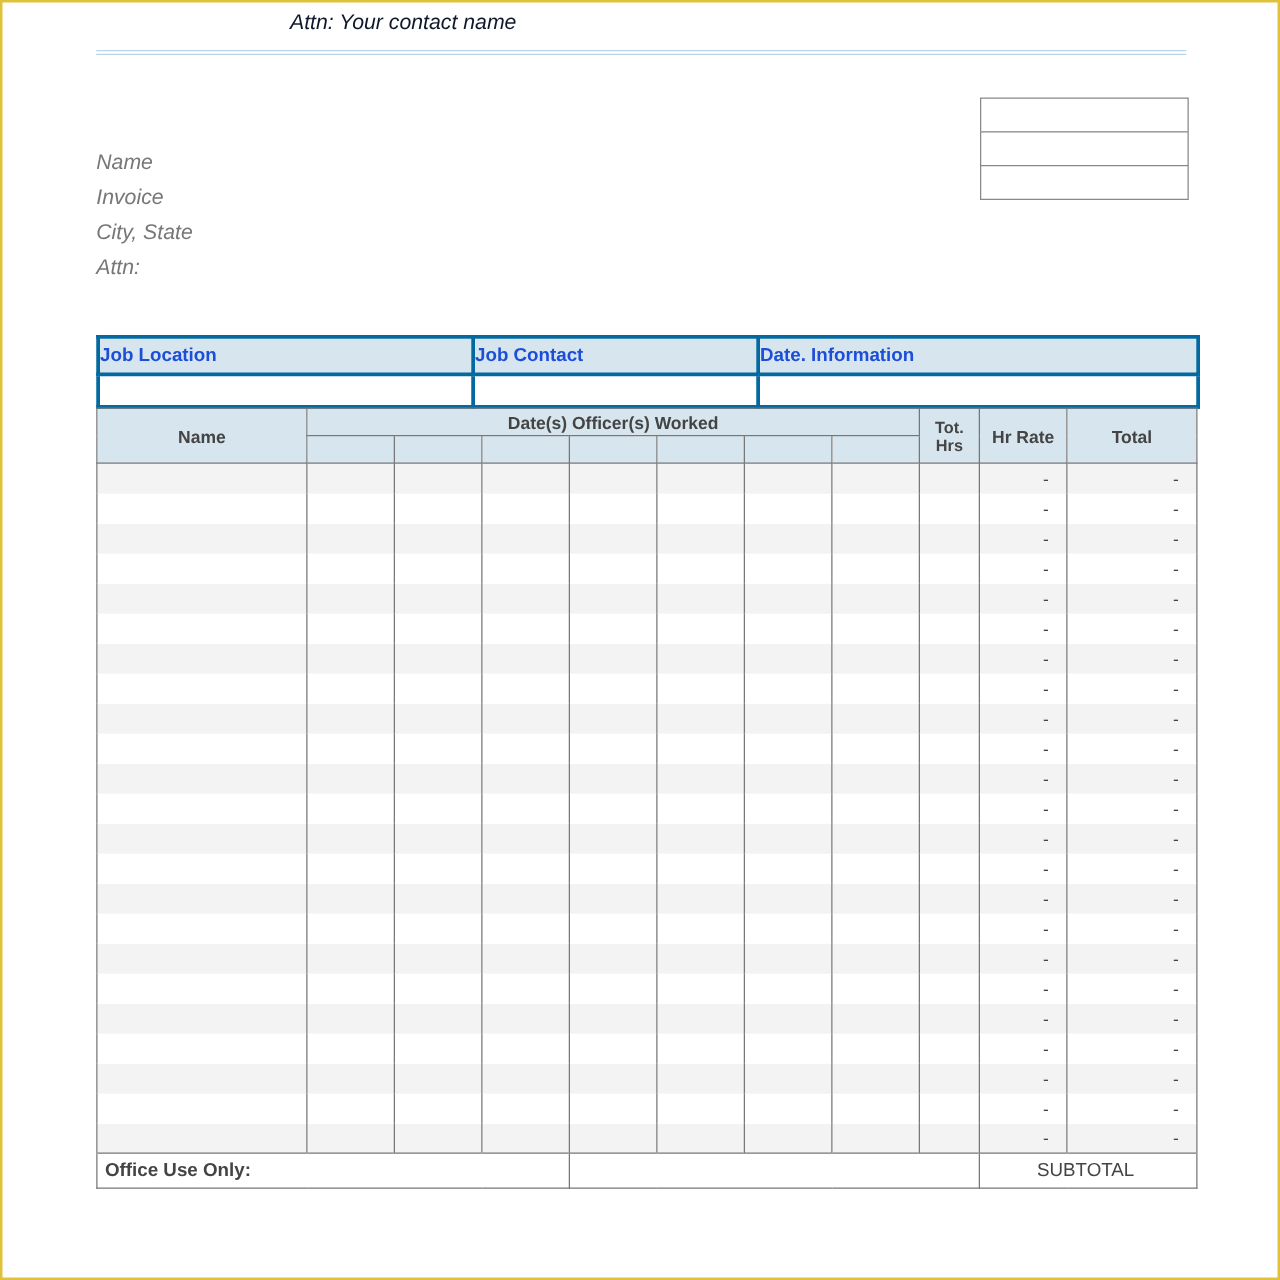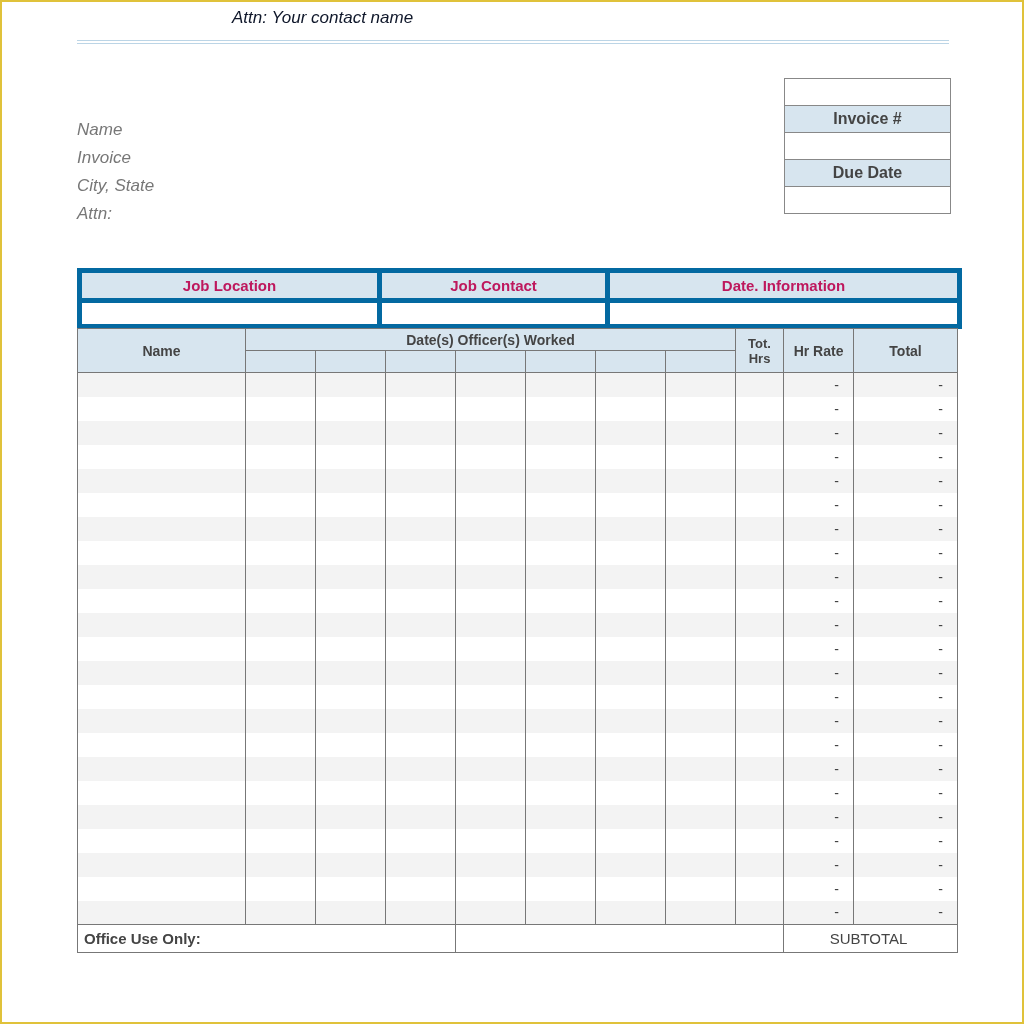--- a/index.html
+++ b/index.html
@@ -64,24 +64,24 @@
   .meta-box .shaded { background: #d7e5ef; }
   .meta-box .blank { background: #fff; font-weight: normal; }
 
   .datatable {
     margin-top: 40px;
     border-collapse: collapse;
     width: 880px;
     table-layout: fixed;
   }
   .datatable th, .datatable td {
-    border: 5px solid #0369a1;
+    border: 3px solid #0369a1;
     font-size: 15px;
-    color: #be185d;
-    text-align: center;
+    color: #1d4ed8;
+    text-align: left;
     height: 26px;
     overflow: hidden;
   }
   .datatable th {
     background: #d7e5ef;
     font-weight: bold;
     height: 30px;
   }
   .datatable .blankrow td { background: #fff; height: 26px; }
 
@@ -131,23 +131,21 @@
 
   <div class="header-row">
     <div class="addr">
       <div>Name</div>
       <div>Invoice</div>
       <div>City, State</div>
       <div>Attn:</div>
     </div>
     <div class="meta-box">
       <div class="cell blank"></div>
-      <div class="cell shaded">Invoice #</div>
       <div class="cell blank"></div>
-      <div class="cell shaded">Due Date</div>
       <div class="cell blank"></div>
     </div>
   </div>
 
   <table class="datatable">
     <colgroup>
       <col style="width:300px">
         <col style="width:228px">
         <col style="width:352px">
     </colgroup>

